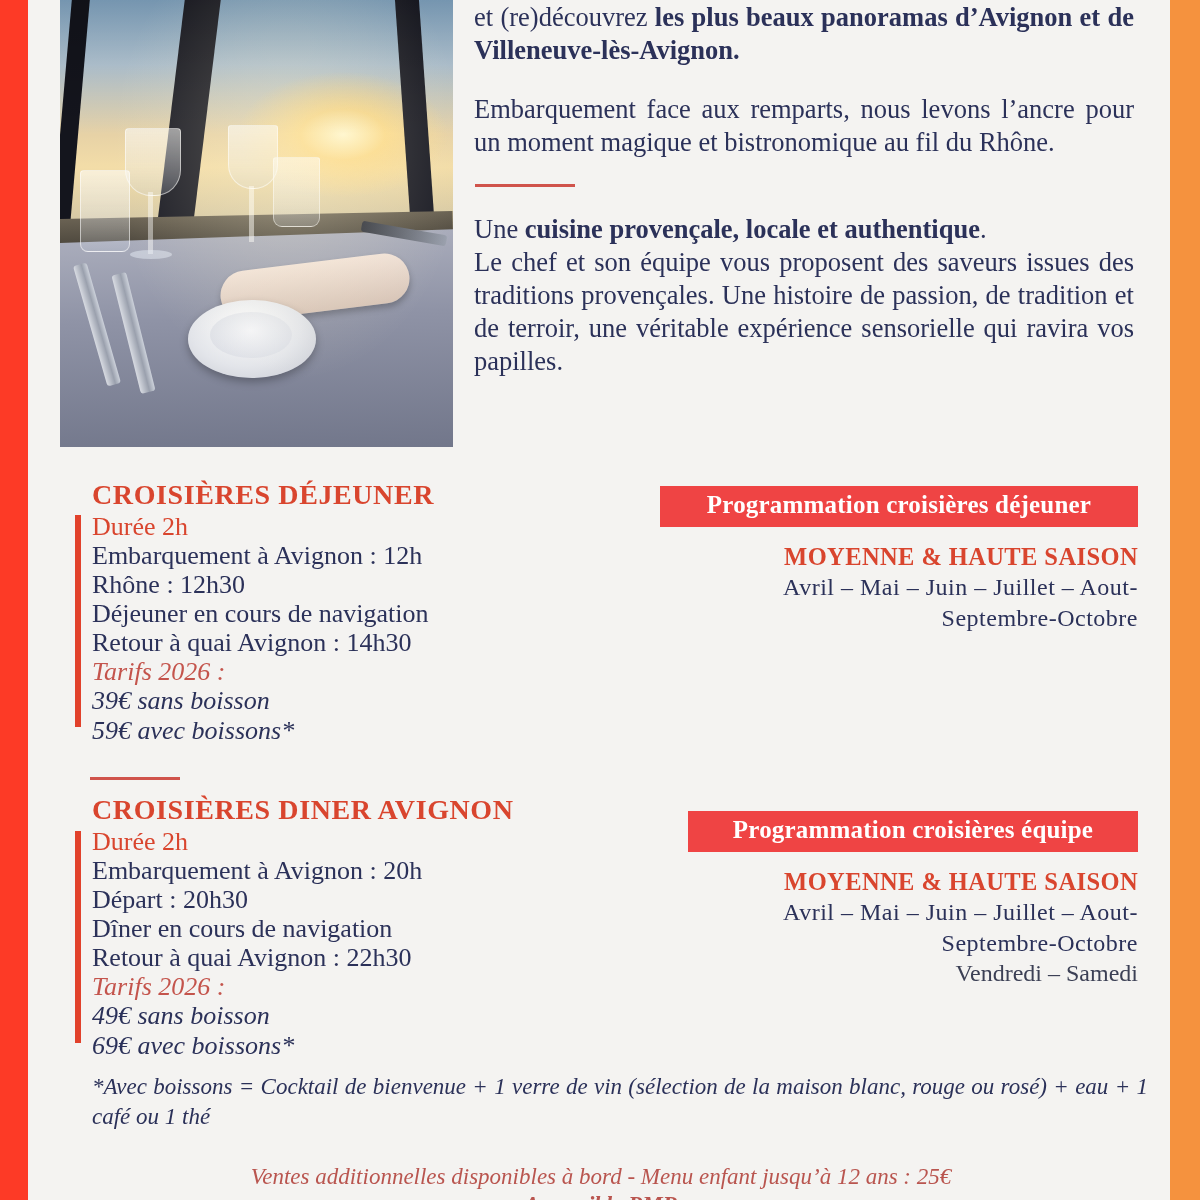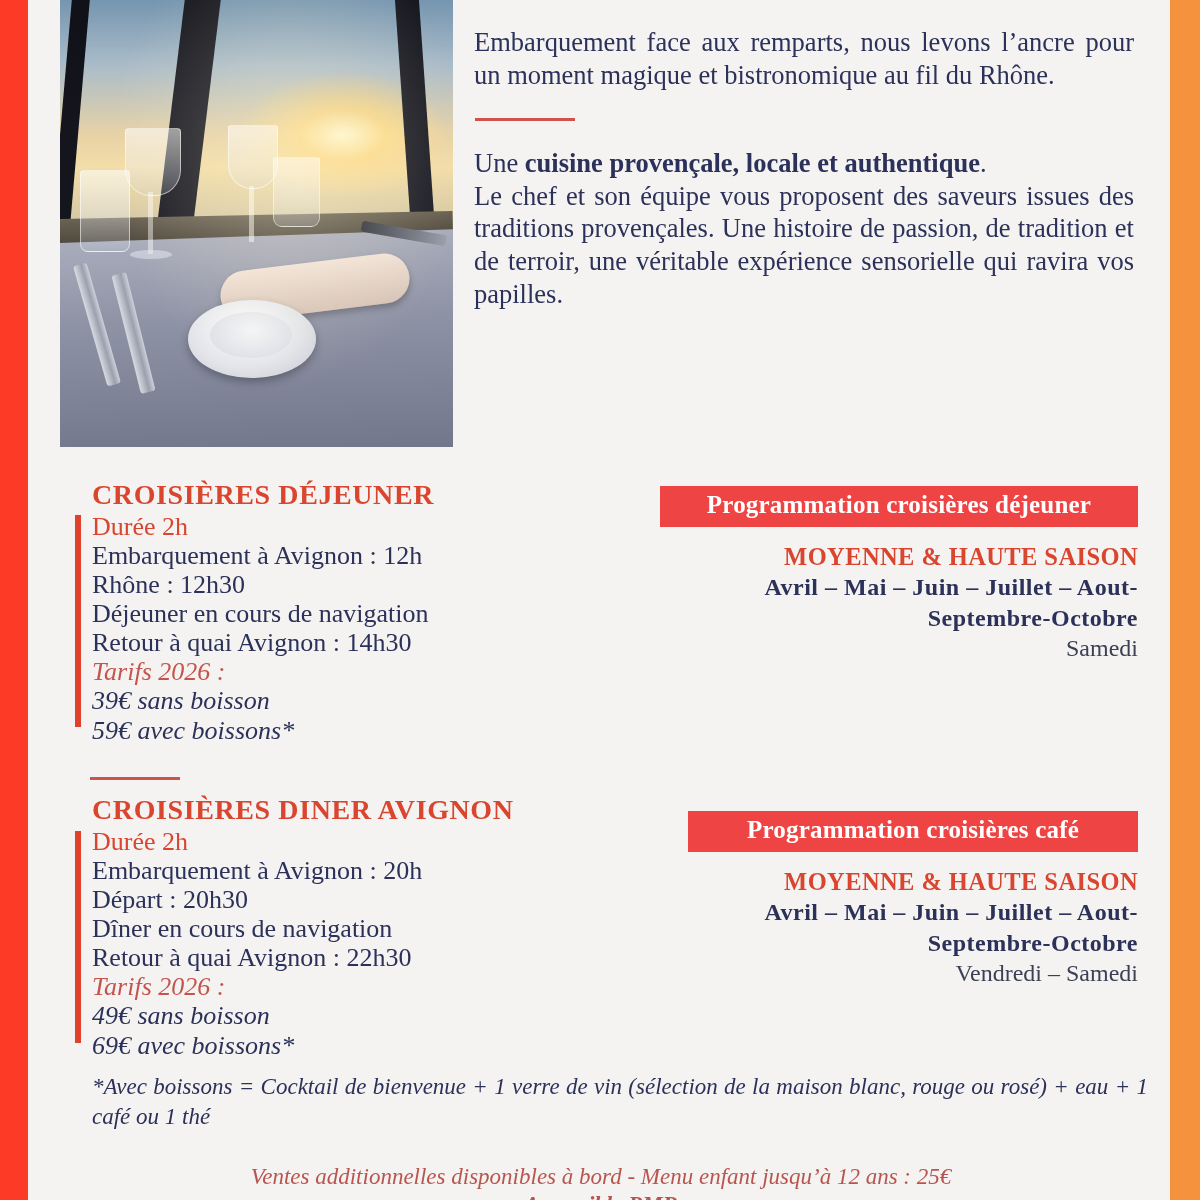--- a/index.html
+++ b/index.html
@@ -318,21 +318,21 @@
     font-size: 24.5px;
     font-weight: bold;
     letter-spacing: .4px;
     text-align: right;
     line-height: 1.1;
   }
   .prog-months {
     margin: 2px 0 0 0;
     color: #2b3159;
     font-size: 24px;
-    font-weight: bold;
+    font-weight: normal;
     letter-spacing: .5px;
     text-align: right;
     line-height: 1.18;
   }
   .prog-days {
     margin: 2px 0 0 0;
     color: #3c4055;
     font-size: 24px;
     text-align: right;
     line-height: 1.18;
@@ -402,20 +402,21 @@
       <div class="photo-glass-2"></div>
       <div class="photo-napkin"></div>
       <div class="photo-plate"></div>
       <div class="photo-plate-inner"></div>
       <div class="photo-fork"></div>
       <div class="photo-knife"></div>
       <div class="photo-vign"></div>
     </div>
 
     <div class="intro">
+      <p class="p1"><span>et (re)découvrez </span><b>les plus beaux panoramas d’Avignon et de Villeneuve-lès-Avignon.</b></p>
 
       <p class="p2">Embarquement face aux remparts, nous levons l’ancre pour un moment magique et bistronomique au fil du Rhône.</p>
 
       <div class="rule-short"></div>
 
       <p class="p3"><span>Une </span><b>cuisine provençale, locale et authentique</b><span>.</span></p>
 
       <p>Le chef et son équipe vous proposent des saveurs issues des traditions provençales. Une histoire de passion, de tradition et de terroir, une véritable expérience sensorielle qui ravira vos papilles.</p>
     </div>
   </div>
@@ -432,42 +433,41 @@
       <p class="cruise-tarifs">Tarifs 2026 :</p>
       <p class="cruise-price">39€ sans boisson</p>
       <p class="cruise-price">59€ avec boissons*</p>
     </div>
 
     <div class="col-right prog-lunch">
       <div class="prog-banner">Programmation croisières déjeuner</div>
       <p class="prog-season">MOYENNE &amp; HAUTE SAISON</p>
       <p class="prog-months">Avril – Mai – Juin – Juillet – Aout-</p>
       <p class="prog-months">Septembre-Octobre</p>
-      <p class="prog-days">Samedi</p>
     </div>
   </div>
 
   <div class="hr-between"></div>
 
   <div class="section sec-dinner">
     <div class="col-left">
       <div class="vbar vbar-dinner"></div>
       <h2 class="cruise-title">CROISIÈRES DINER AVIGNON</h2>
       <p class="cruise-sub">Durée 2h</p>
       <p class="cruise-line">Embarquement à Avignon : 20h</p>
       <p class="cruise-line">Départ : 20h30</p>
       <p class="cruise-line">Dîner en cours de navigation</p>
       <p class="cruise-line">Retour à quai Avignon : 22h30</p>
       <p class="cruise-tarifs">Tarifs 2026 :</p>
       <p class="cruise-price">49€ sans boisson</p>
       <p class="cruise-price">69€ avec boissons*</p>
     </div>
 
     <div class="col-right prog-dinner">
-      <div class="prog-banner">Programmation croisières café</div>
+      <div class="prog-banner">Programmation croisières équipe</div>
       <p class="prog-season">MOYENNE &amp; HAUTE SAISON</p>
       <p class="prog-months">Avril – Mai – Juin – Juillet – Aout-</p>
       <p class="prog-months">Septembre-Octobre</p>
       <p class="prog-days">Vendredi – Samedi</p>
     </div>
   </div>
 
   <p class="footnote">*Avec boissons = Cocktail de bienvenue + 1 verre de vin (sélection de la maison blanc, rouge ou rosé) + eau + 1 café ou 1 thé</p>
   <p class="footer-red">Ventes additionnelles disponibles à bord - Menu enfant jusqu’à 12 ans : 25€</p>
   <p class="footer-red-2">Accessible PMR</p>

